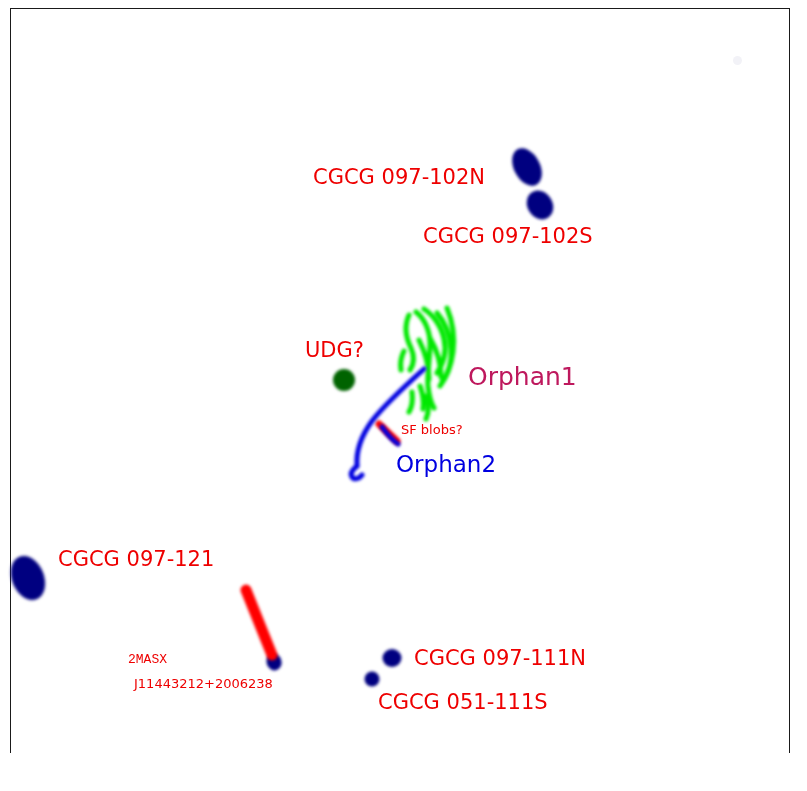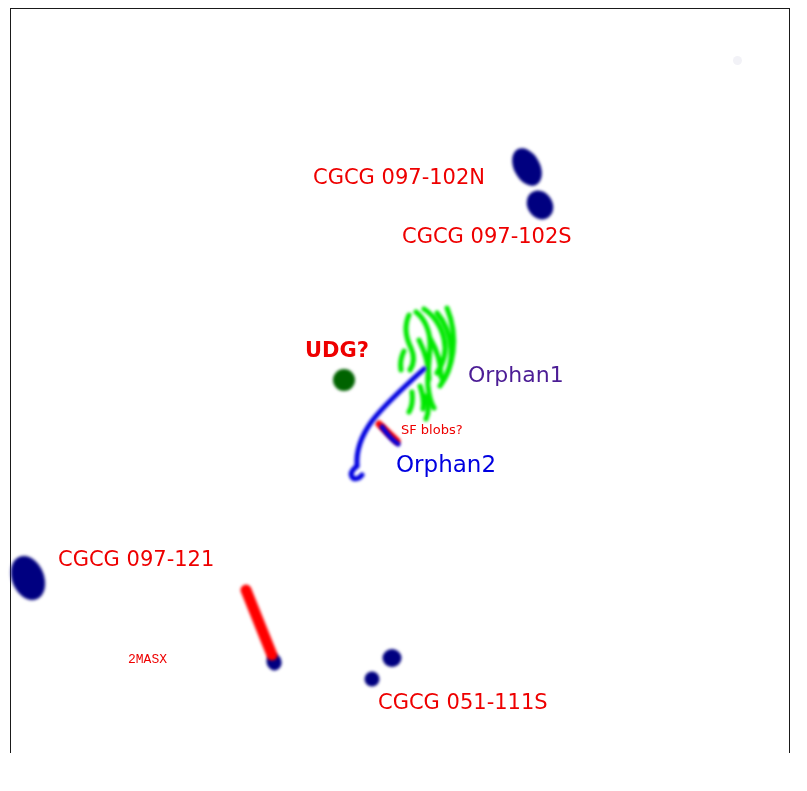--- a/index.html
+++ b/index.html
@@ -44,22 +44,22 @@
   }
   .label-red {
     color: #ee0000;
     font-size: 21px;
   }
   .label-red-small {
     color: #ee0000;
     font-size: 13px;
   }
   .label-big-green {
-    color: #4c1d95;
-    font-size: 22px;
+    color: #be185d;
+    font-size: 25px;
   }
   .label-big-blue {
     color: #0000e0;
     font-size: 23px;
   }
   .svg-layer {
     position: absolute;
     left: 0;
     top: 0;
     width: 807px;
@@ -120,31 +120,33 @@
     <g fill="none" stroke="#0000e0" stroke-width="5" stroke-linecap="round" stroke-linejoin="round" filter="url(#soft)">
       <path d="M424,369 C405,386 385,404 372,421 C361,436 356,452 357,466"></path>
       <path d="M357,466 C352,470 350,474 352,477 C354,480 359,479 362,475"></path>
       <path d="M382,427 C387,434 392,440 398,444"></path>
     </g>
 
   </svg>
 
   <div class="label label-red" style="left:313px; top:166px;">CGCG 097-102N</div>
 
-  <div class="label label-red" style="left:402px; top:225px;">CGCG 097-102S</div>
+  <div class="label label-red" style="left:423px; top:225px;">CGCG 097-102S</div>
 
-  <div class="label label-red" style="left:305px; top:339px;font-weight:bold;">UDG?</div>
+  <div class="label label-red" style="left:305px; top:339px;">UDG?</div>
 
   <div class="label label-big-green" style="left:468px; top:363px;">Orphan1</div>
 
   <div class="label label-red-small" style="left:401px; top:423px;">SF blobs?</div>
 
   <div class="label label-big-blue" style="left:396px; top:452px;">Orphan2</div>
 
   <div class="label label-red" style="left:30px; top:548px;margin-left:28px;">CGCG 097-121</div>
 
   <div class="label label-red-small" style="left:128px; top:653px;font-family:Liberation Mono, monospace;">2MASX</div>
 
+  <div class="label label-red-small" style="left:134px; top:677px;">J11443212+2006238</div>
 
+  <div class="label label-red" style="left:414px; top:647px;">CGCG 097-111N</div>
 
   <div class="label label-red" style="left:378px; top:691px;">CGCG 051-111S</div>
 
 </div>
 
 </body></html>

